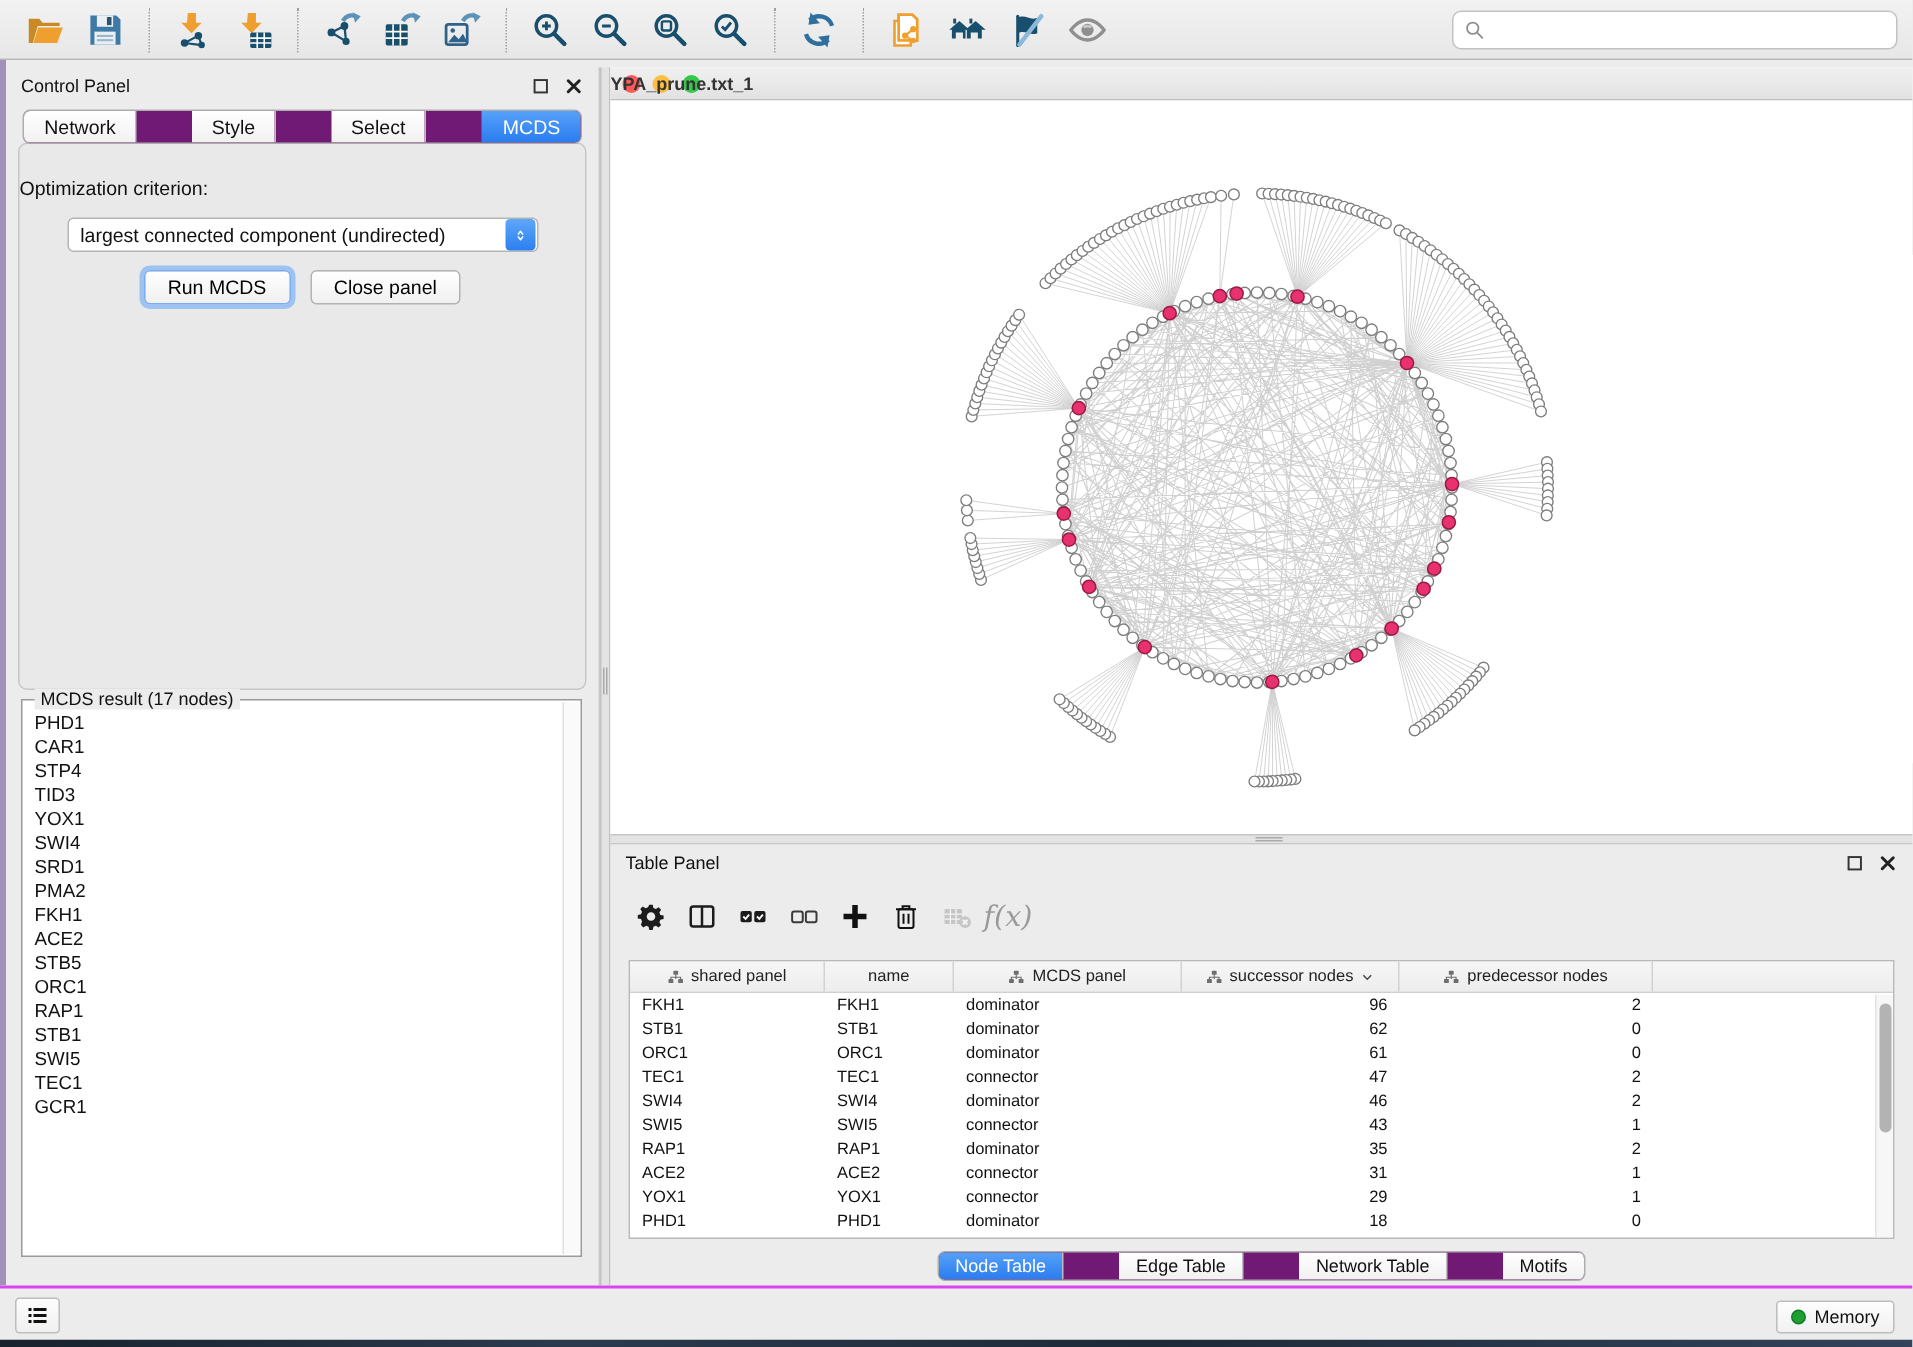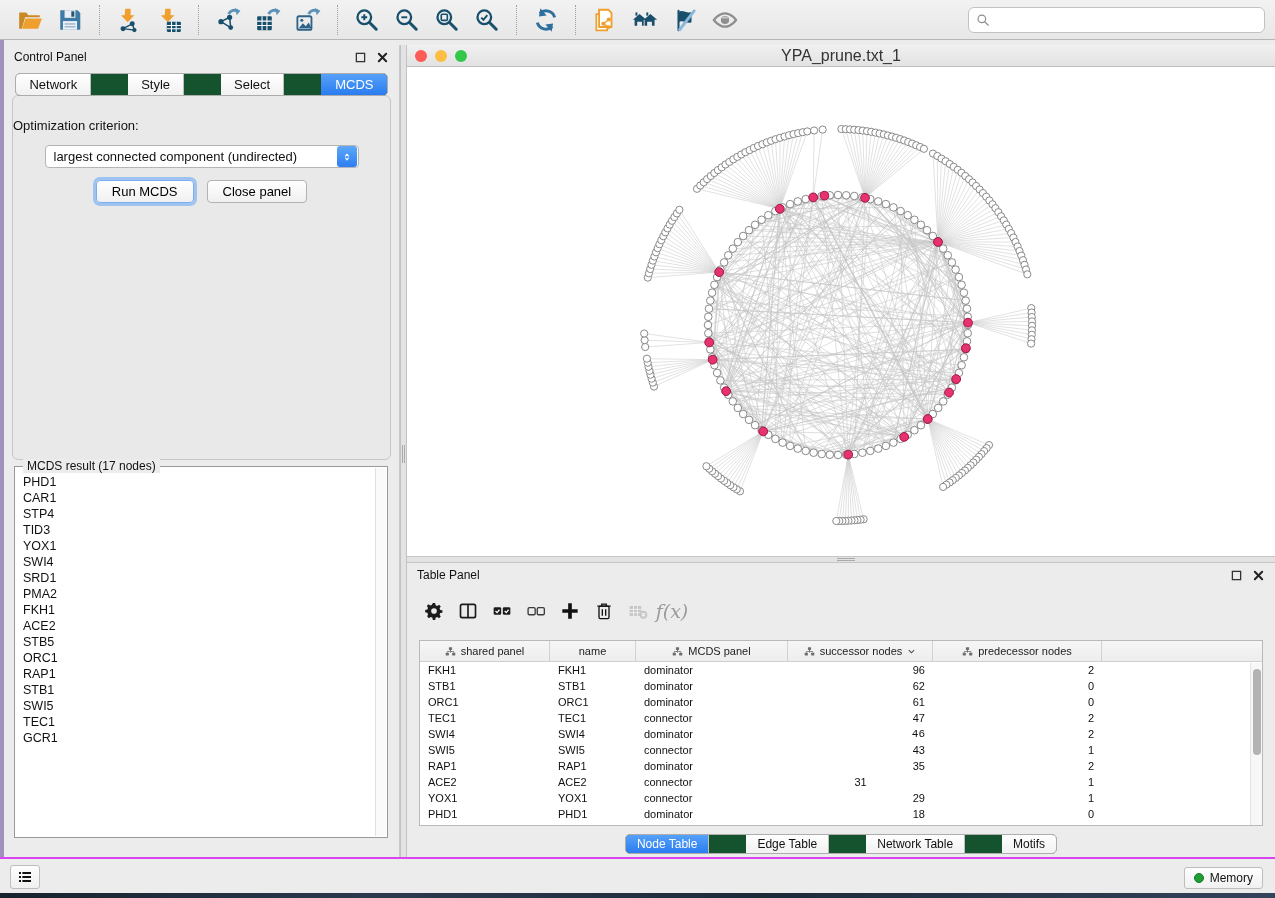--- a/index.html
+++ b/index.html
@@ -22,21 +22,21 @@
   .left-strip { position:absolute; left:0; top:40px; width:4px; height:817px; background:#a091bb; }
   .bottom-strip { position:absolute; left:0; top:893px; width:1275px; height:5px;
     background:linear-gradient(90deg,#18222e,#2b3a4d 30%,#1d2a38 60%,#32435a); }
 
   
   .cp { position:absolute; left:4px; top:45px; width:396px; height:812px; background:#ececec; border-right:1px solid #c9c9c9; }
   .panel-header { height:24px; display:flex; align-items:center; padding:0 10px; font-size:12px; }
   .panel-header .ph-title { flex:1; }
   .ph-btn { width:13px; height:13px; margin-left:9px; display:flex; align-items:center; justify-content:center; }
   .ph-btn svg { width:11px; height:11px; }
-  .seg { display:flex; border:1px solid #adadad; border-radius:5px; overflow:hidden; background:#14532d;gap:37px; }
+  .seg { display:flex; border:1px solid #adadad; border-radius:5px; overflow:hidden; background:#701a75;gap:37px; }
   .seg .seg-tab { padding:3px 13px; font-size:13px; background:linear-gradient(#ffffff,#f1f1f1);
     border-right:1px solid #bdbdbd; color:#111; white-space:nowrap; }
   .seg .seg-tab:last-child { border-right:none; }
   .seg .seg-tab.sel { background:linear-gradient(#56a1f8,#2a7cf0); color:#fff;padding-left:14px; }
   .cp-tabs-row { display:flex; justify-content:center; margin-top:4px; position:relative; z-index:2; }
   .cp-box { position:absolute; left:8px; top:50px; width:379px; height:365px; border:1px solid #c6c6c6;
     border-radius:6px; background:#e9e9e9; }
   .opt-label { text-align:left; margin-top:22px; font-size:13px; }
   .selectbox { margin:12px auto 0; width:314px; height:23px; background:#fff; border:1px solid #b5b5b5;
     border-radius:4px; display:flex; align-items:center; font-size:13px; }
@@ -63,21 +63,21 @@
     border-top:1px solid #c6c6c6; border-bottom:1px solid #c6c6c6; }
   .hsplit .grip { position:absolute; left:430px; top:1px; height:3px; width:18px;
     border-top:1px solid #aaa; border-bottom:1px solid #aaa; }
 
   
   .netwin { position:absolute; left:407px; top:45px; width:868px; height:511px; background:#fff; }
   .net-titlebar { height:22px; background:linear-gradient(#f0f0f0,#e2e2e2); border-bottom:1px solid #bfbfbf;
     display:flex; align-items:center; position:relative; }
   .tlights { display:flex; gap:8px; margin-left:8px; }
   .tlight { width:12px; height:12px; border-radius:50%; }
-  .net-title { position:absolute; left:0; right:0; text-align:center; font-size:16px; font-weight:normal; color:#333; }
+  .net-title { position:absolute; left:0; right:0; text-align:left; font-size:12px; font-weight:bold; color:#333; }
   .net-canvas { position:absolute; left:0; top:22px; width:868px; height:489px; background:#fff; overflow:hidden; }
 
   
   .tablepanel { position:absolute; left:407px; top:563px; width:868px; height:294px; background:#ececec; }
   .tp-toolbar { position:absolute; left:10px; top:28px; height:40px; display:flex; align-items:center; }
   .tp-icon { width:34px; height:28px; display:flex; align-items:center; justify-content:center; }
   .tp-icon svg { width:20px; height:20px; }
   .tp-icon.disabled svg { opacity:.45; }
   .fx { font-family:"DejaVu Serif", serif; font-style:italic; font-size:19px; color:#9a9a9a; }
   .grid { position:absolute; left:12px; top:77px; width:844px; height:186px; background:#fff;
@@ -773,42 +773,42 @@
           <div class="gcell" style="width: 130px;">TEC1</div>
           <div class="gcell" style="width: 86px;">TEC1</div>
           <div class="gcell" style="width: 152px;">connector</div>
           <div class="gcell num" style="width: 145px;">47</div>
           <div class="gcell num" style="width: 169px;">2</div>
         </div>
         <div class="grow">
           <div class="gcell" style="width: 130px;">SWI4</div>
           <div class="gcell" style="width: 86px;">SWI4</div>
           <div class="gcell" style="width: 152px;">dominator</div>
-          <div class="gcell num" style="width: 145px; font-family: Liberation Mono, monospace;">46</div>
+          <div class="gcell num" style="width: 145px;">46</div>
           <div class="gcell num" style="width: 169px;">2</div>
         </div>
         <div class="grow">
           <div class="gcell" style="width: 130px;">SWI5</div>
           <div class="gcell" style="width: 86px;">SWI5</div>
           <div class="gcell" style="width: 152px;">connector</div>
           <div class="gcell num" style="width: 145px;">43</div>
           <div class="gcell num" style="width: 169px;">1</div>
         </div>
         <div class="grow">
           <div class="gcell" style="width: 130px;">RAP1</div>
           <div class="gcell" style="width: 86px;">RAP1</div>
           <div class="gcell" style="width: 152px;">dominator</div>
           <div class="gcell num" style="width: 145px;">35</div>
           <div class="gcell num" style="width: 169px;">2</div>
         </div>
         <div class="grow">
           <div class="gcell" style="width: 130px;">ACE2</div>
           <div class="gcell" style="width: 86px;">ACE2</div>
           <div class="gcell" style="width: 152px;">connector</div>
-          <div class="gcell num" style="width: 145px; text-align: center;">31</div>
+          <div class="gcell num" style="width: 145px;">31</div>
           <div class="gcell num" style="width: 169px;">1</div>
         </div>
         <div class="grow">
           <div class="gcell" style="width: 130px;">YOX1</div>
           <div class="gcell" style="width: 86px;">YOX1</div>
           <div class="gcell" style="width: 152px;">connector</div>
           <div class="gcell num" style="width: 145px;">29</div>
           <div class="gcell num" style="width: 169px;">1</div>
         </div>
         <div class="grow">

